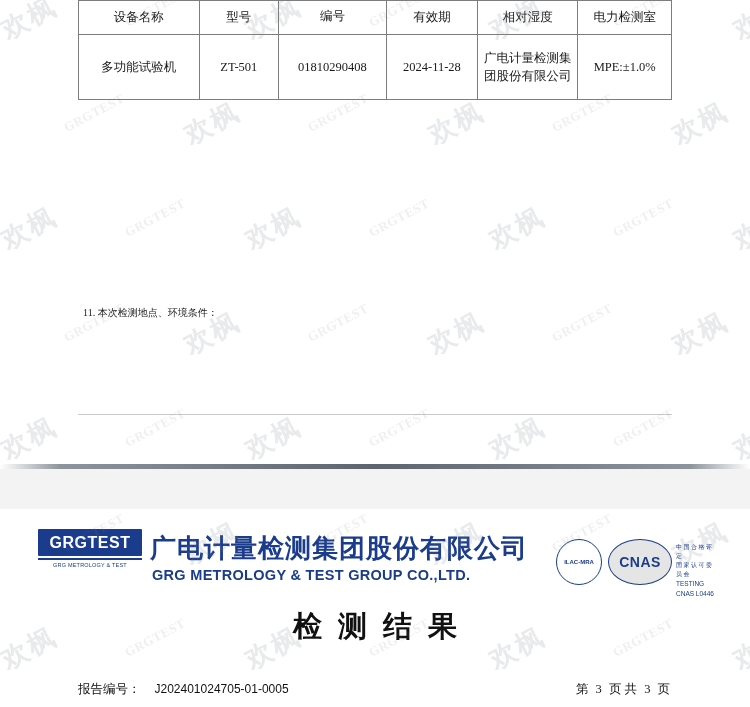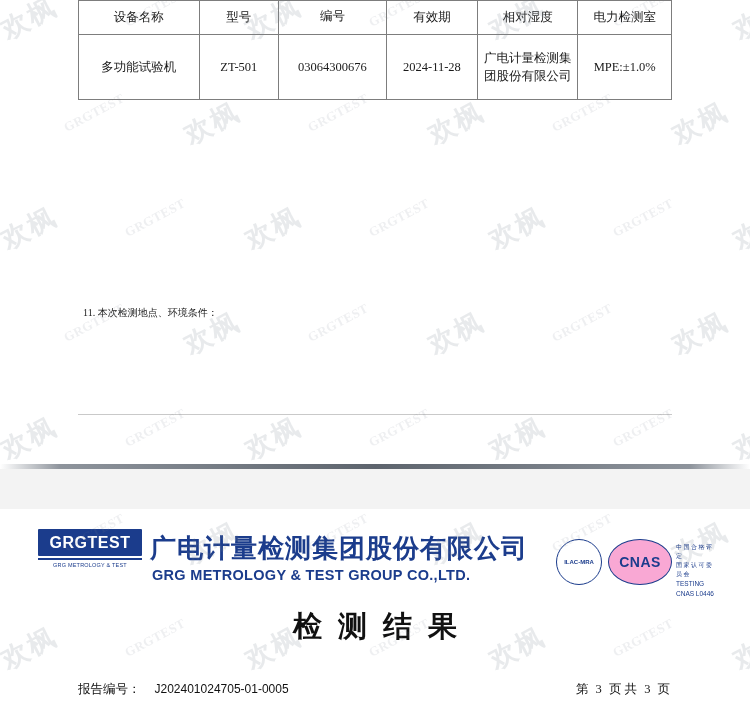--- a/index.html
+++ b/index.html
@@ -247,21 +247,21 @@
     border-radius: 50%;
     border: 1.5px solid #1b3c8c;
     color: #1b3c8c;
     font-family: "Liberation Sans", sans-serif;
     font-size: 14px;
     font-weight: 700;
     display: flex;
     align-items: center;
     justify-content: center;
     letter-spacing: 0.5px;
-    background: #f9a8d4;
+    background: #e5e5e5;
   }
   .cnas-text {
     position: absolute;
     left: 120px;
     top: 10px;
     font-family: "Liberation Sans", sans-serif;
     font-size: 6.5px;
     line-height: 1.5;
     color: #1b3c8c;
   }
@@ -320,21 +320,21 @@
         <th class="col-sn">编号</th>
         <th class="col-valid">有效期</th>
         <th class="col-org">相对湿度</th>
         <th class="col-tech">电力检测室</th>
       </tr>
     </thead>
     <tbody>
       <tr>
         <td>多功能试验机</td>
         <td>ZT-501</td>
-        <td>03064300676</td>
+        <td>01810290408</td>
         <td>2024-11-28</td>
         <td>广电计量检测集团股份有限公司</td>
         <td>MPE:±1.0%</td>
       </tr>
     </tbody>
   </table>
 
   <div class="section-11">11. 本次检测地点、环境条件：</div>
 
 

